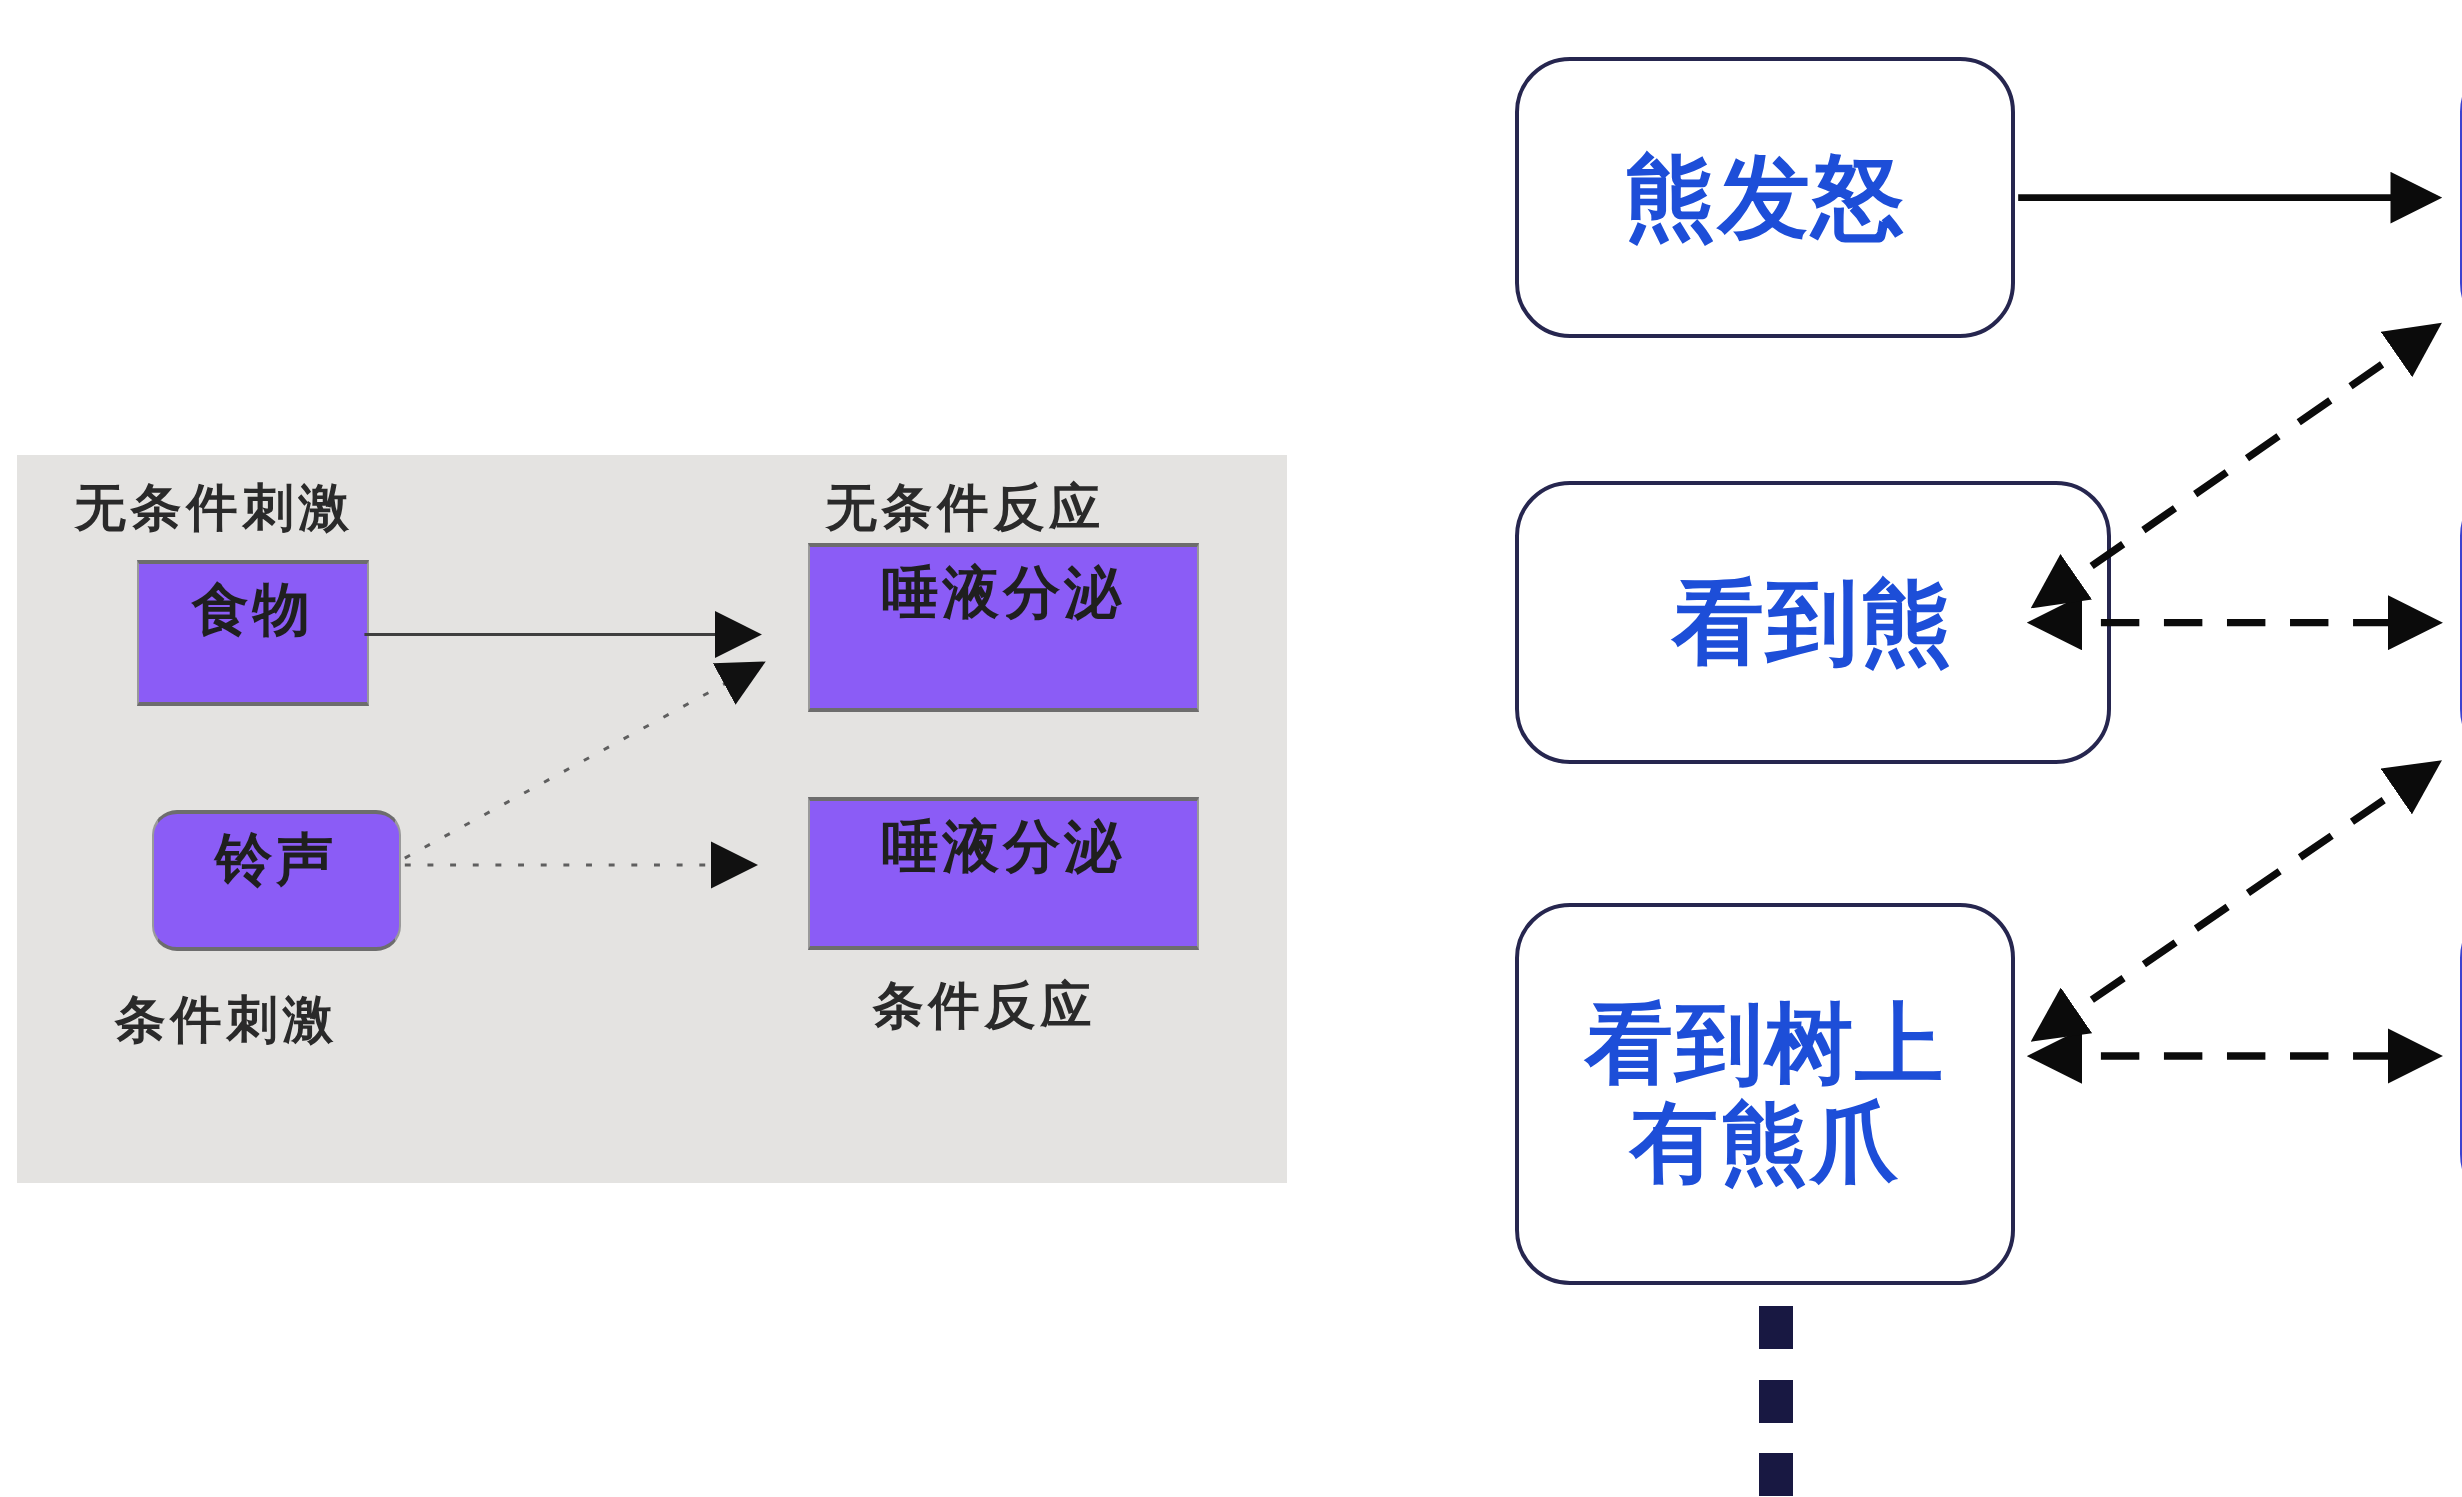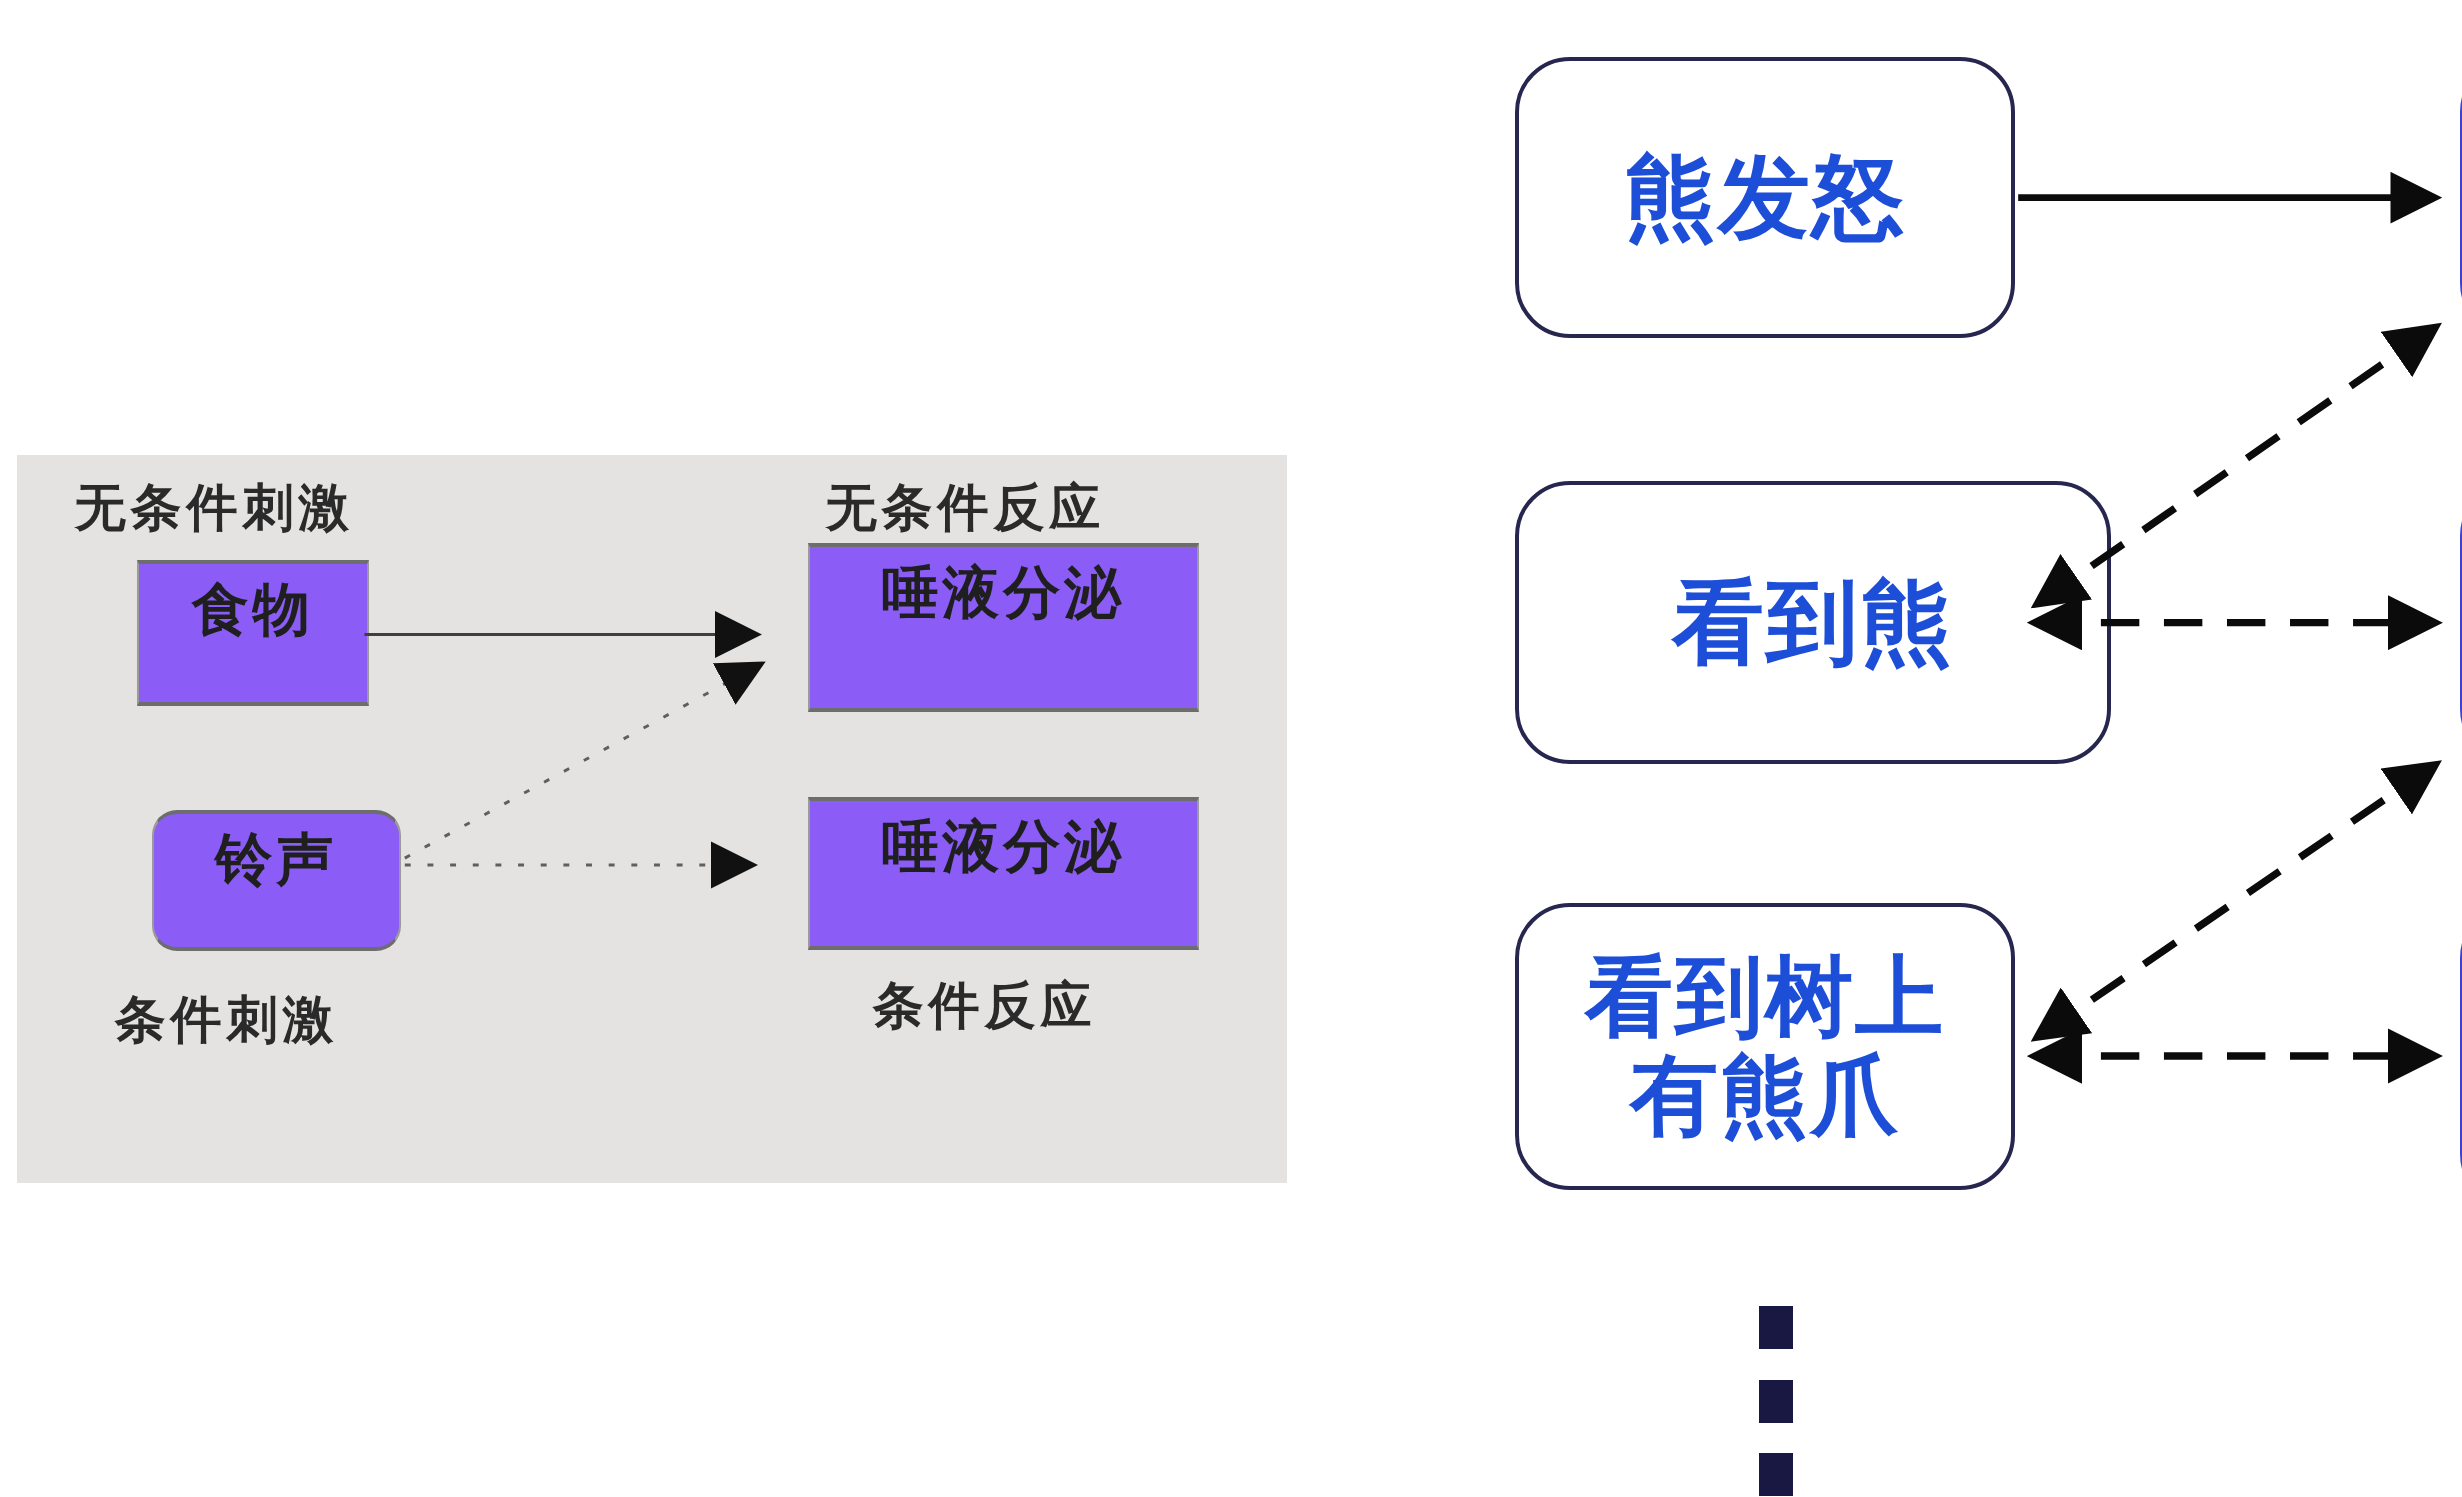--- a/index.html
+++ b/index.html
@@ -25,21 +25,21 @@
   .rbox{position:absolute;background:#ffffff;border-radius:55px;box-sizing:border-box;
         display:flex;flex-direction:column;align-items:center;justify-content:center;}
   .sbox{border:4.4px solid #26264f;color:#1d4ed8;font-size:92px;font-weight:600;letter-spacing:2px;line-height:1.12;}
   .vbox{border:3.4px solid #3c43cf;color:#0d0d0d;}
   .v-cn{font-size:92px;font-weight:700;letter-spacing:2px;}
   .v-math{font-family:"DejaVu Serif","Liberation Serif",serif;font-style:italic;font-size:100px;}
   .bx-bear{left:1515px;top:57px;width:500px;height:281px;}
   .bx-reward{left:2460px;top:57px;width:497px;height:281px;}
   .bx-seebear{left:1515px;top:481px;width:596px;height:283px;}
   .bx-vsp{left:2460px;top:481px;width:497px;height:283px;}
-  .bx-claw{left:1515px;top:903px;width:500px;height:287px;font-size:88px;}
+  .bx-claw{left:1515px;top:903px;width:500px;height:382px;font-size:88px;}
   .bx-vs{left:2460px;top:903px;width:497px;height:306px;}
   
   .dotcol{position:absolute;display:flex;flex-direction:column;gap:30.5px;}
   .dotcol .dot{width:34px;height:43px;}
   .dots-left{left:1759px;top:1306px;}
   .dots-left .dot{background:#181842;}
   
   .arrow-layer{position:absolute;left:0;top:0;pointer-events:none;}
 </style>
 </head>

